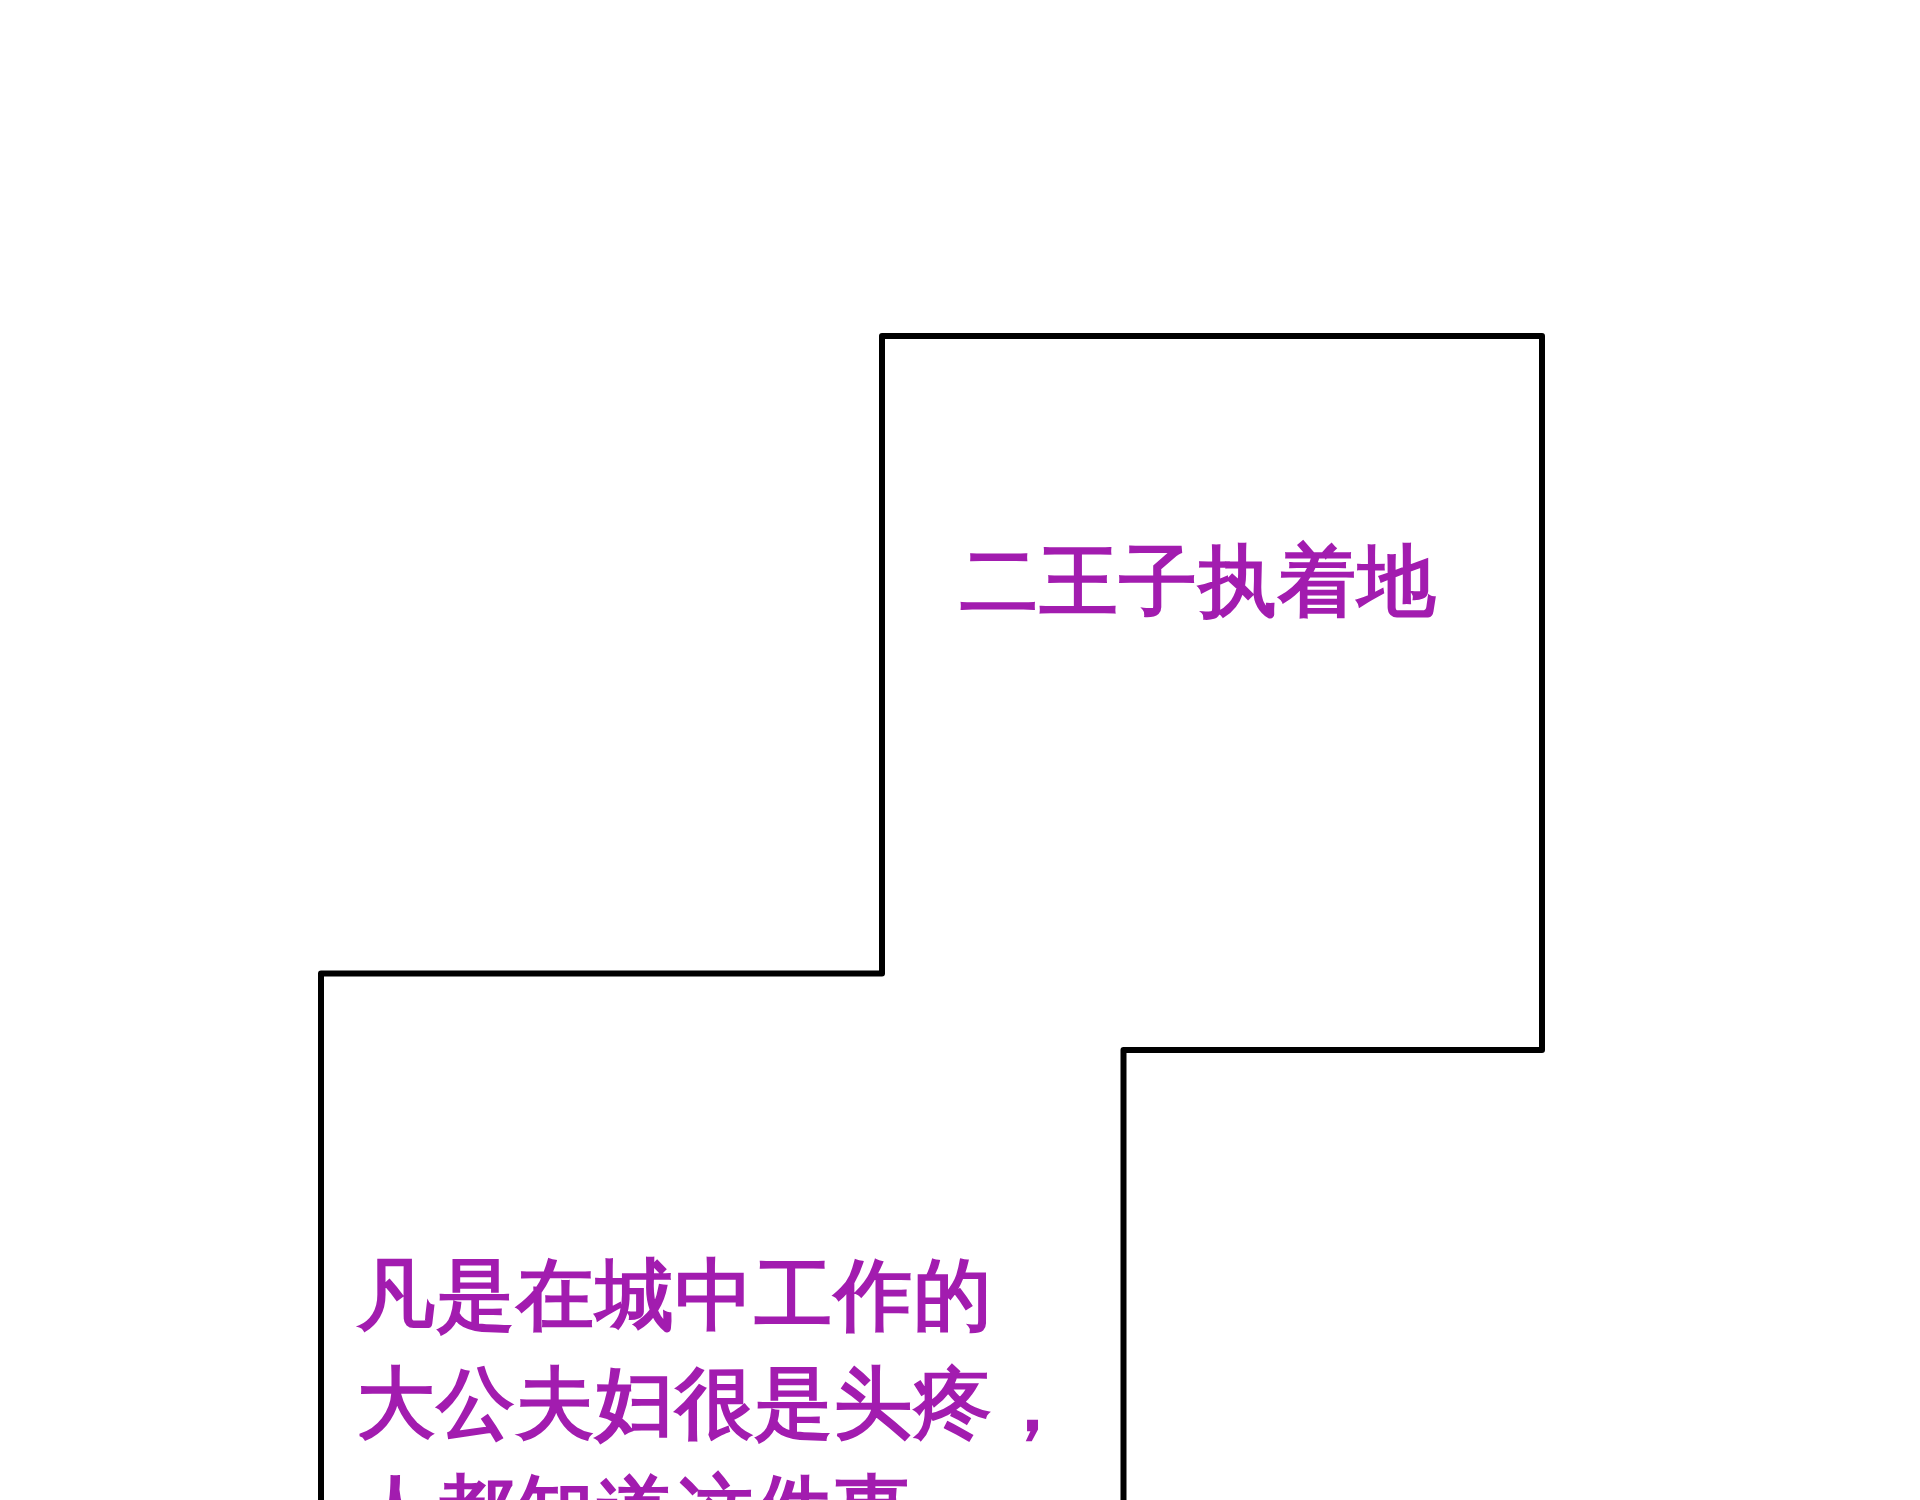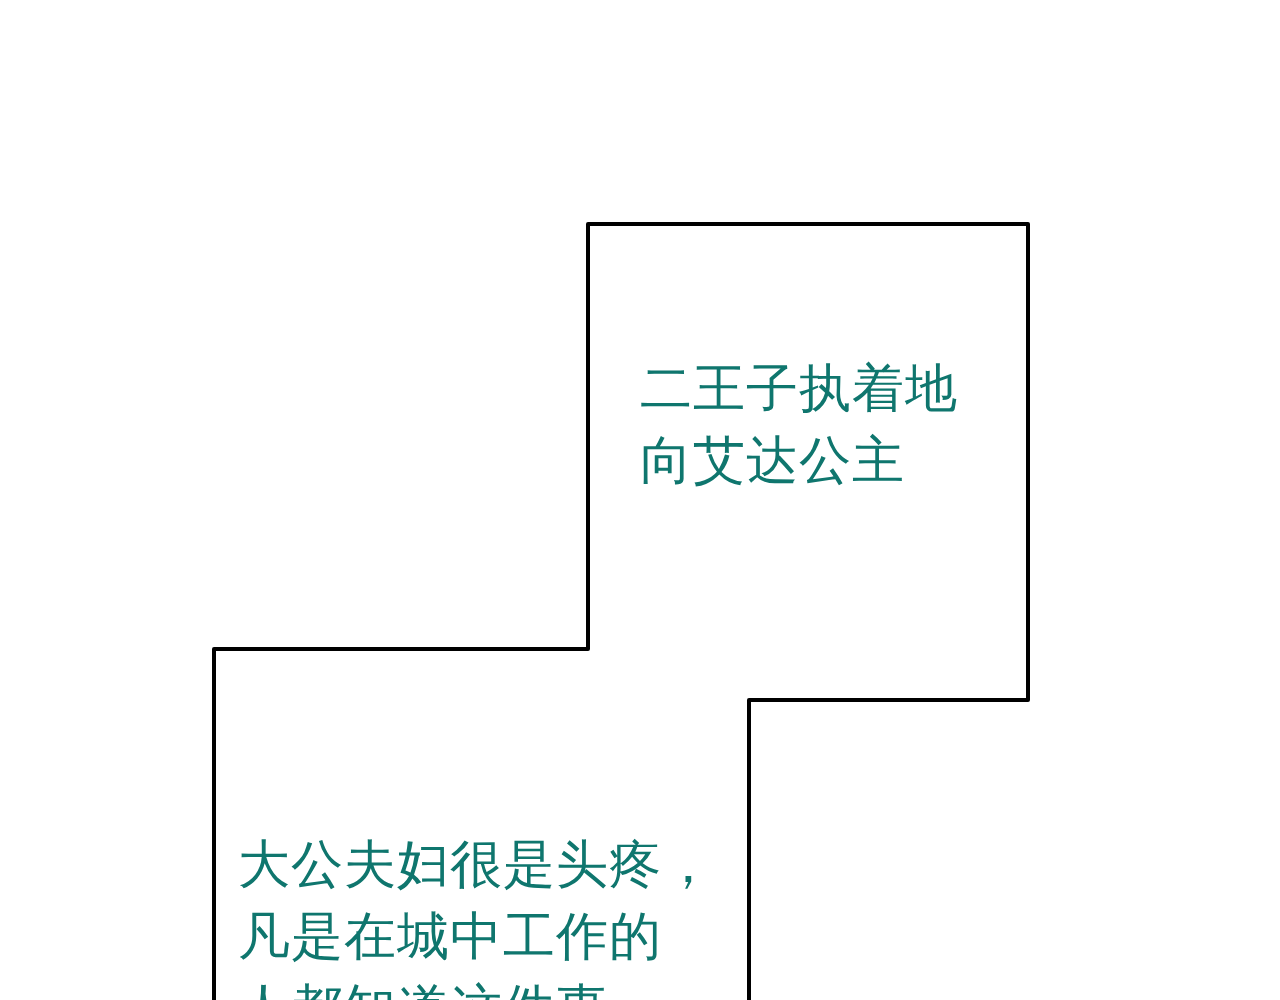--- a/index.html
+++ b/index.html
@@ -16,22 +16,22 @@
     }
     .outline {
       position: absolute;
       left: 0;
       top: 0;
       width: 1280px;
       height: 1000px;
     }
     .caption {
       position: absolute;
-      color: #0f766e;
-      font-weight: normal;
+      color: #a21caf;
+      font-weight: bold;
       white-space: nowrap;
       letter-spacing: 1px;
     }
     .caption .line {
       display: block;
     }
     .caption-top {
       left: 640px;
       top: 352px;
       font-size: 52px;
@@ -47,21 +47,20 @@
 </head>
 <body>
 
 <div>
   <svg class="outline" viewBox="0 0 1280 1000" xmlns="http://www.w3.org/2000/svg">
     <path d="M214 1002 L214 649 L588 649 L588 224 L1028 224 L1028 700 L749 700 L749 1002" fill="#ffffff" stroke="#000000" stroke-width="4" stroke-linejoin="round"></path>
   </svg>
 
   <div class="caption caption-top">
     <span class="line">二王子执着地</span>
-    <span class="line">向艾达公主</span>
   </div>
 
   <div class="caption caption-bottom">
+    <span class="line">凡是在城中工作的</span>
     <span class="line">大公夫妇很是头疼，</span>
-    <span class="line">凡是在城中工作的</span>
     <span class="line">人都知道这件事</span>
   </div>
 </div>
 
 </body></html>

